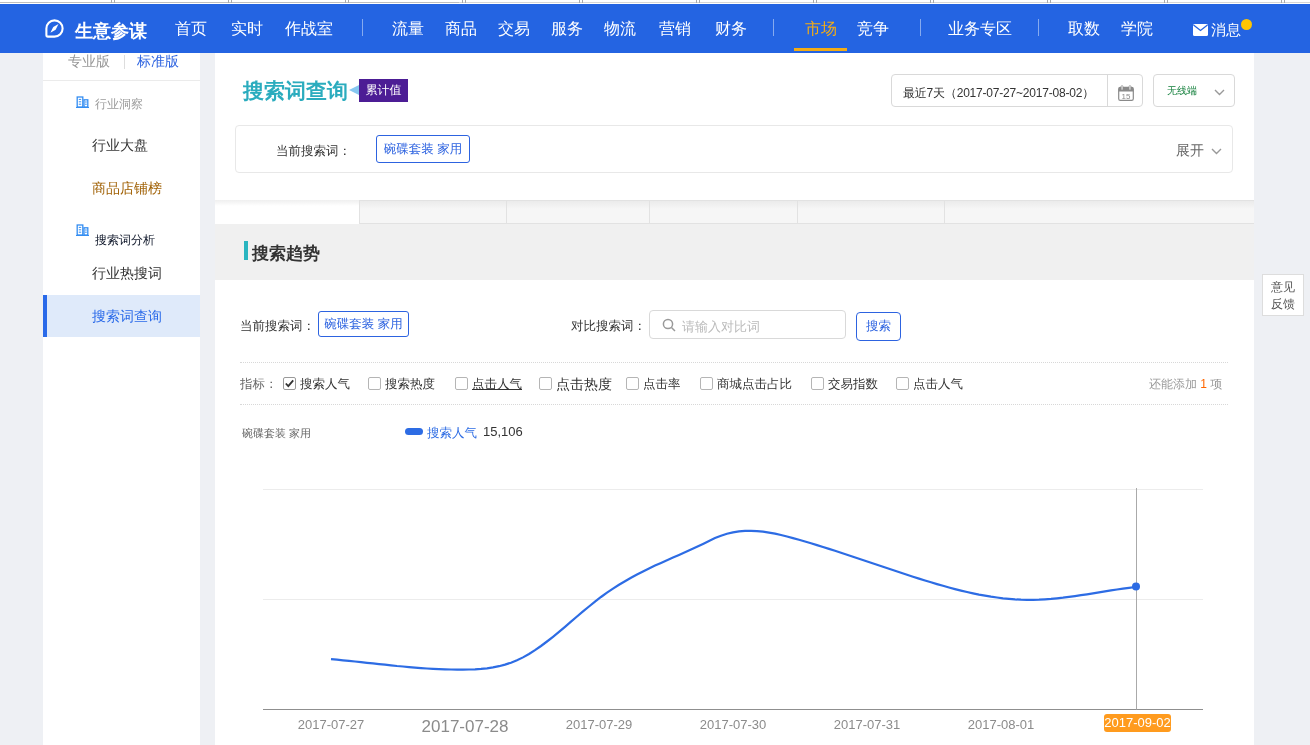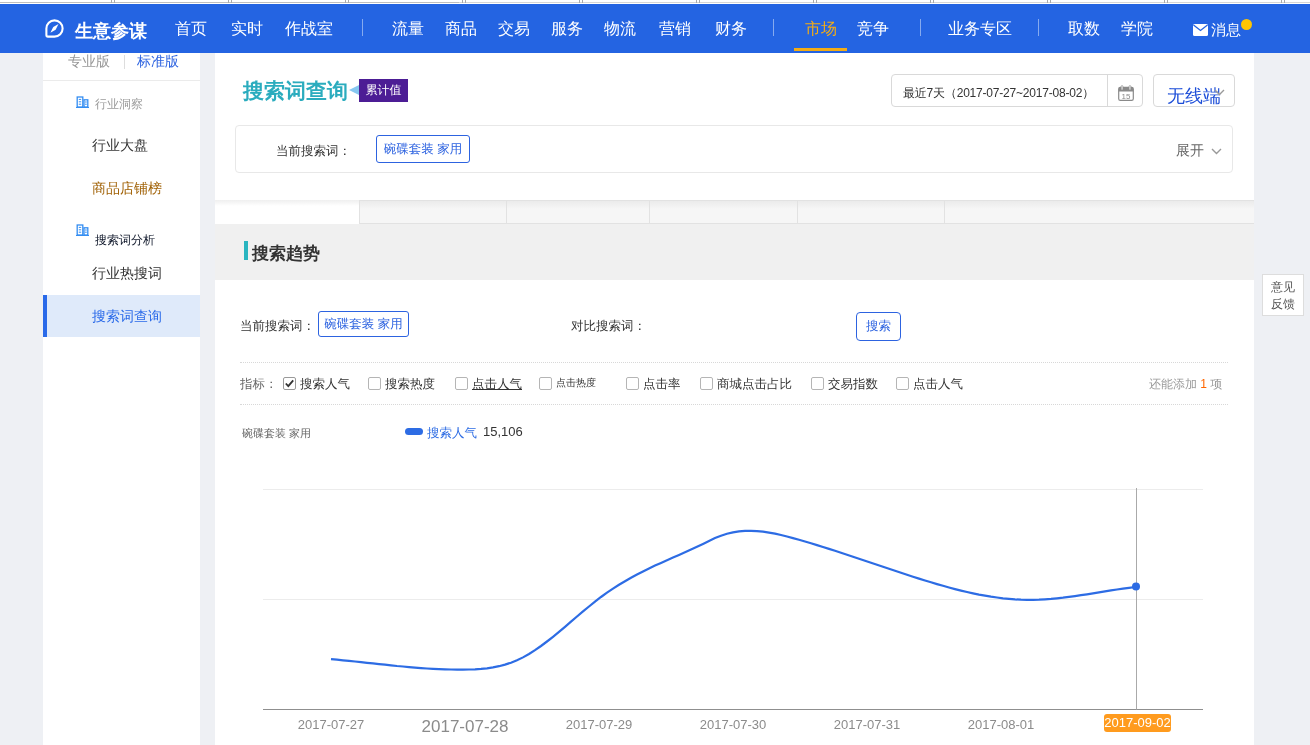--- a/index.html
+++ b/index.html
@@ -107,21 +107,21 @@
     <div class="abs" style="left:215px;top:0;width:1px;height:31px;background:#d9d9d9;"></div>
     <svg class="abs" style="left:226px;top:10px;" width="16" height="16" viewBox="0 0 16 16">
       <rect x="0.7" y="2.4" width="14.6" height="13" rx="1.6" fill="#fff" stroke="#8a8a8a" stroke-width="1.2"></rect>
       <path d="M0.7 4 a1.6 1.6 0 0 1 1.6 -1.6 h11.4 a1.6 1.6 0 0 1 1.6 1.6 v2.6 h-14.6 z" fill="#8a8a8a"></path>
       <rect x="3.2" y="0.6" width="1.7" height="4.4" rx="0.8" fill="#fff" stroke="#8a8a8a" stroke-width="0.7"></rect>
       <rect x="11.1" y="0.6" width="1.7" height="4.4" rx="0.8" fill="#fff" stroke="#8a8a8a" stroke-width="0.7"></rect>
       <text x="8" y="13.6" font-size="8" fill="#8a8a8a" text-anchor="middle" font-family="Liberation Sans">15</text>
     </svg>
   </div>
   <div class="abs" style="left:938px;top:21px;width:82px;height:33px;border:1px solid #d9d9d9;border-radius:4px;background:#fff;">
-    <div class="abs" style="left:13px;top:9px;font-size:18px;color:#1d4ed8;">无线端</div>
+    <div class="abs" style="left:13px;top:9px;font-size:10px;color:#15803d;">无线端</div>
     <svg class="abs" style="left:60px;top:14px;" width="11" height="7" viewBox="0 0 11 7">
         <path d="M1 1 L5.5 5.5 L10 1" fill="none" stroke="#999" stroke-width="1.4"></path>
       </svg>
   </div>
 
   <div class="abs" style="left:20px;top:72px;width:998px;height:48px;border:1px solid #e8e8e8;border-radius:4px;">
     <div class="abs" style="left:40px;top:17px;font-size:12.5px;color:#333;">当前搜索词：</div>
     <div class="abs" style="left:140px;top:9px;width:94px;height:28px;border:1px solid #2d63e0;border-radius:3px;color:#2d63e0;font-size:12.5px;text-align:center;line-height:26px;">碗碟套装 家用</div>
     <div class="abs" style="left:940px;top:16px;font-size:14px;color:#666;">展开</div>
     <svg class="abs" style="left:975px;top:22px;" width="11" height="7" viewBox="0 0 11 7">
@@ -142,20 +142,27 @@
 <div class="abs" style="left:215px;top:224px;width:1039px;height:56px;background:#f0f0f0;">
   <div class="abs" style="left:29px;top:17px;width:4px;height:19px;background:#2ab5c0;"></div>
   <div class="abs" style="left:37px;top:18px;font-size:17px;font-weight:600;color:#333;">搜索趋势</div>
 </div>
 
 <div class="abs" style="left:215px;top:280px;width:1039px;height:465px;background:#fff;">
 
   <div class="abs" style="left:25px;top:38px;font-size:12.5px;color:#333;">当前搜索词：</div>
   <div class="abs" style="left:103px;top:31px;width:91px;height:26px;border:1px solid #2d63e0;border-radius:3px;color:#2d63e0;font-size:12.5px;text-align:center;line-height:24px;">碗碟套装 家用</div>
   <div class="abs" style="left:356px;top:38px;font-size:12.5px;color:#333;">对比搜索词：</div>
+  <div class="abs" style="left:434px;top:30px;width:197px;height:29px;border:1px solid #d9d9d9;border-radius:4px;background:#fff;">
+    <svg class="abs" style="left:12px;top:7px;" width="14" height="14" viewBox="0 0 14 14">
+        <circle cx="6" cy="6" r="4.6" fill="none" stroke="#999" stroke-width="1.5"></circle>
+        <path d="M9.5 9.5 L13 13" stroke="#999" stroke-width="1.5"></path>
+      </svg>
+    <div class="abs" style="left:32px;top:7px;font-size:13px;color:#bbb;">请输入对比词</div>
+  </div>
   <div class="abs" style="left:641px;top:32px;width:45px;height:29px;border:1px solid #2d63e0;border-radius:4px;color:#2d63e0;font-size:12.5px;text-align:center;line-height:27px;background:#fff;">搜索</div>
 
   <div class="abs" style="left:25px;top:82px;width:988px;border-top:1px dotted #d8d8d8;"></div>
 
   <div class="abs" style="left:25px;top:96px;font-size:12.5px;color:#666;">指标：</div>
 
   <div class="abs cb" style="left:68px;top:96px;"><svg width="13" height="13" viewBox="0 0 13 13">
         <rect x="0.5" y="0.5" width="12" height="12" rx="1.5" fill="#fff" stroke="#9a9a9a"></rect>
         <path d="M2.8 6.5 L5.3 9.2 L10.2 3.4" fill="none" stroke="#333" stroke-width="1.8"></path>
       </svg></div>
@@ -164,21 +171,21 @@
         <rect x="0.5" y="0.5" width="12" height="12" rx="1.5" fill="#fff" stroke="#b5b5b5"></rect>
       </svg></div>
   <div class="abs" style="left:170px;top:96px;font-size:12.5px;color:#333;">搜索热度</div>
   <div class="abs cb" style="left:240px;top:96px;"><svg width="13" height="13" viewBox="0 0 13 13">
         <rect x="0.5" y="0.5" width="12" height="12" rx="1.5" fill="#fff" stroke="#b5b5b5"></rect>
       </svg></div>
   <div class="abs" style="left:257px;top:96px;font-size:12.5px;color:#333;text-decoration:underline;">点击人气</div>
   <div class="abs cb" style="left:324px;top:96px;"><svg width="13" height="13" viewBox="0 0 13 13">
         <rect x="0.5" y="0.5" width="12" height="12" rx="1.5" fill="#fff" stroke="#b5b5b5"></rect>
       </svg></div>
-  <div class="abs" style="left:341px;top:96px;font-size:10px;color:#333;">点击热度</div>
+  <div class="abs" style="left:341px;top:96px;font-size:14px;color:#333;">点击热度</div>
   <div class="abs cb" style="left:411px;top:96px;"><svg width="13" height="13" viewBox="0 0 13 13">
         <rect x="0.5" y="0.5" width="12" height="12" rx="1.5" fill="#fff" stroke="#b5b5b5"></rect>
       </svg></div>
   <div class="abs" style="left:428px;top:96px;font-size:12.5px;color:#333;">点击率</div>
   <div class="abs cb" style="left:485px;top:96px;"><svg width="13" height="13" viewBox="0 0 13 13">
         <rect x="0.5" y="0.5" width="12" height="12" rx="1.5" fill="#fff" stroke="#b5b5b5"></rect>
       </svg></div>
   <div class="abs" style="left:502px;top:96px;font-size:12.5px;color:#333;">商城点击占比</div>
   <div class="abs cb" style="left:596px;top:96px;"><svg width="13" height="13" viewBox="0 0 13 13">
         <rect x="0.5" y="0.5" width="12" height="12" rx="1.5" fill="#fff" stroke="#b5b5b5"></rect>

